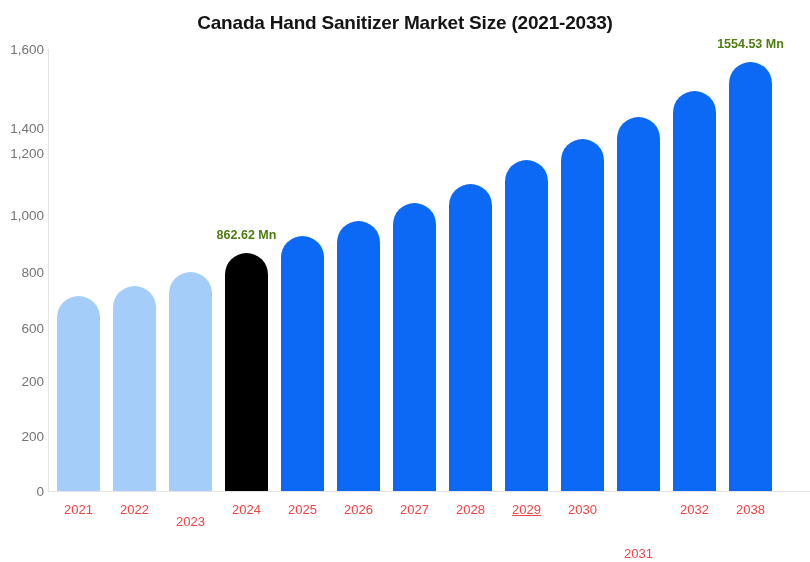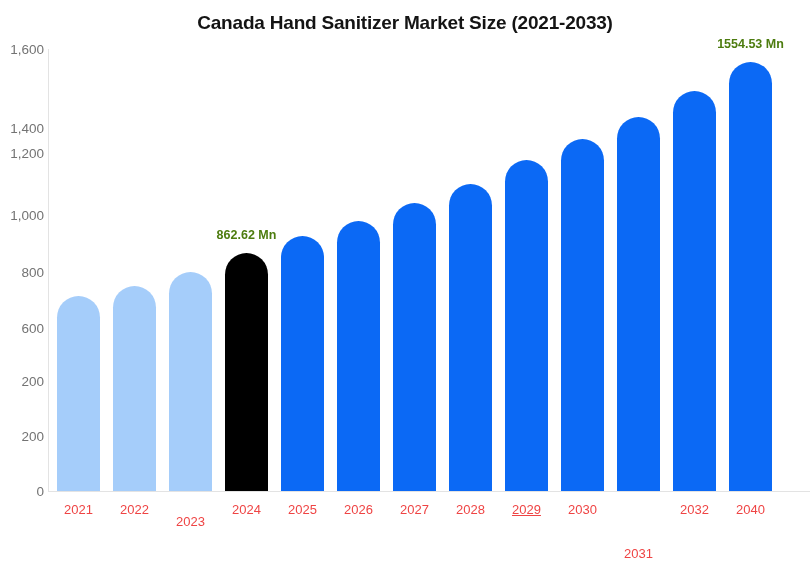--- a/index.html
+++ b/index.html
@@ -173,21 +173,21 @@
       <div class="xtick" style="left: 169px; width: 43px; margin-top: 12px;">2023</div>
       <div class="xtick" style="left: 225px; width: 43px;">2024</div>
       <div class="xtick" style="left: 281px; width: 43px;">2025</div>
       <div class="xtick" style="left: 337px; width: 43px;">2026</div>
       <div class="xtick" style="left: 393px; width: 43px;">2027</div>
       <div class="xtick" style="left: 449px; width: 43px;">2028</div>
       <div class="xtick" style="left: 505px; width: 43px; text-decoration: underline;">2029</div>
       <div class="xtick" style="left: 561px; width: 43px;">2030</div>
       <div class="xtick" style="left: 617px; width: 43px; margin-top: 44px;">2031</div>
       <div class="xtick" style="left: 673px; width: 43px;">2032</div>
-      <div class="xtick" style="left: 729px; width: 43px;">2040</div>
+      <div class="xtick" style="left: 729px; width: 43px;">2038</div>
     </div>
 
   <div id="labels">
       <div class="bar-label" style="top: 227.701px; left: 246.5px; transform: translateX(-50%);">862.62 Mn</div>
       <div class="bar-label" style="top: 36.5611px; left: 750.5px; transform: translateX(-50%);">1554.53 Mn</div>
     </div>
 
 
 </div>
 

